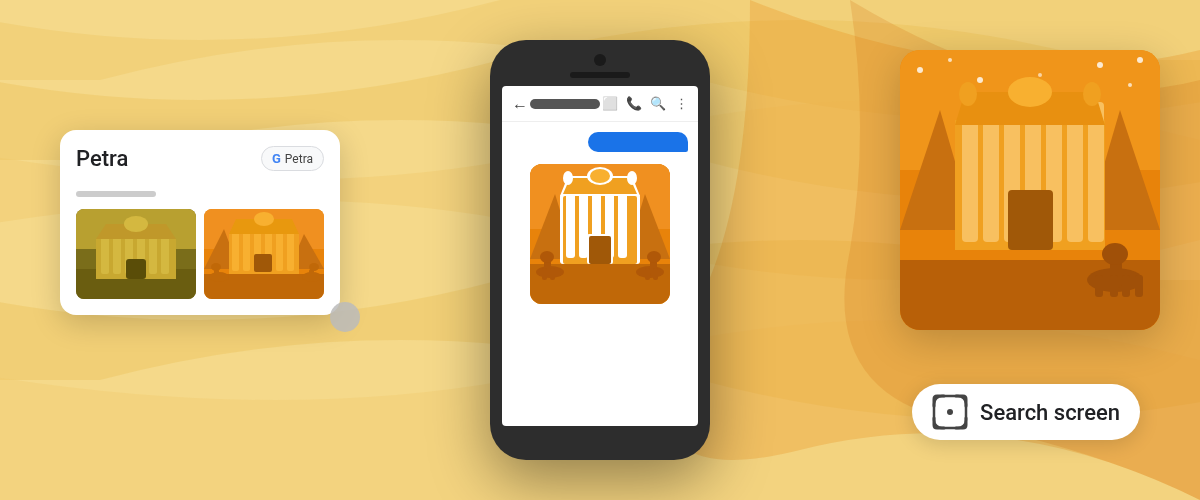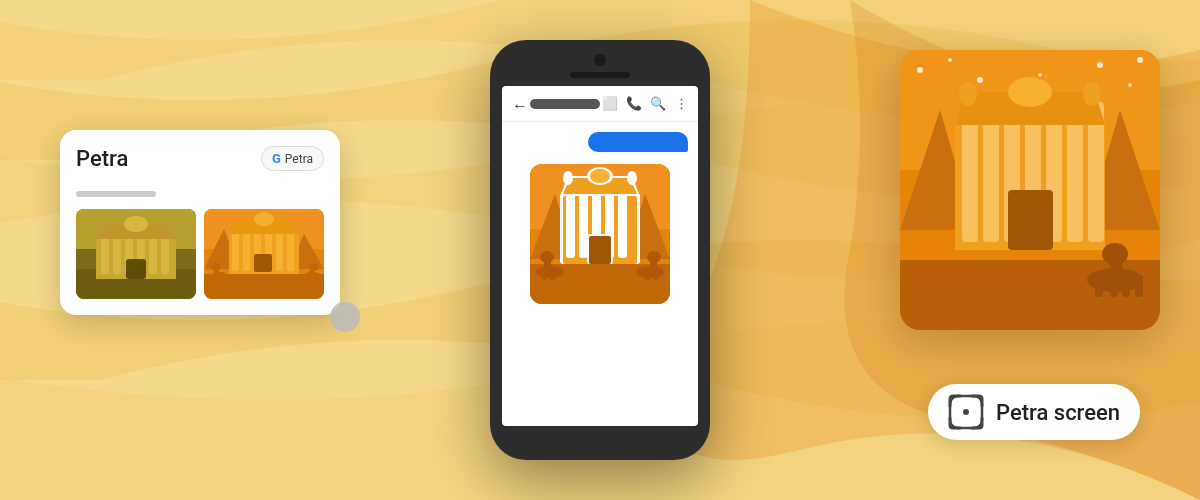--- a/index.html
+++ b/index.html
@@ -481,14 +481,14 @@
 
     <rect x="2" y="2" width="32" height="32" rx="8" fill="none" stroke="#444" stroke-width="2.5"></rect>
 
     <path d="M2 12 L2 5 Q2 2 5 2 L12 2" fill="none" stroke="#444" stroke-width="3" stroke-linecap="round"></path>
     <path d="M24 2 L31 2 Q34 2 34 5 L34 12" fill="none" stroke="#444" stroke-width="3" stroke-linecap="round"></path>
     <path d="M34 24 L34 31 Q34 34 31 34 L24 34" fill="none" stroke="#444" stroke-width="3" stroke-linecap="round"></path>
     <path d="M12 34 L5 34 Q2 34 2 31 L2 24" fill="none" stroke="#444" stroke-width="3" stroke-linecap="round"></path>
 
     <circle cx="18" cy="18" r="3" fill="#444"></circle>
   </svg>
-  <span>Petra screen</span>
+  <span>Search screen</span>
 </div>
 
 </body></html>

